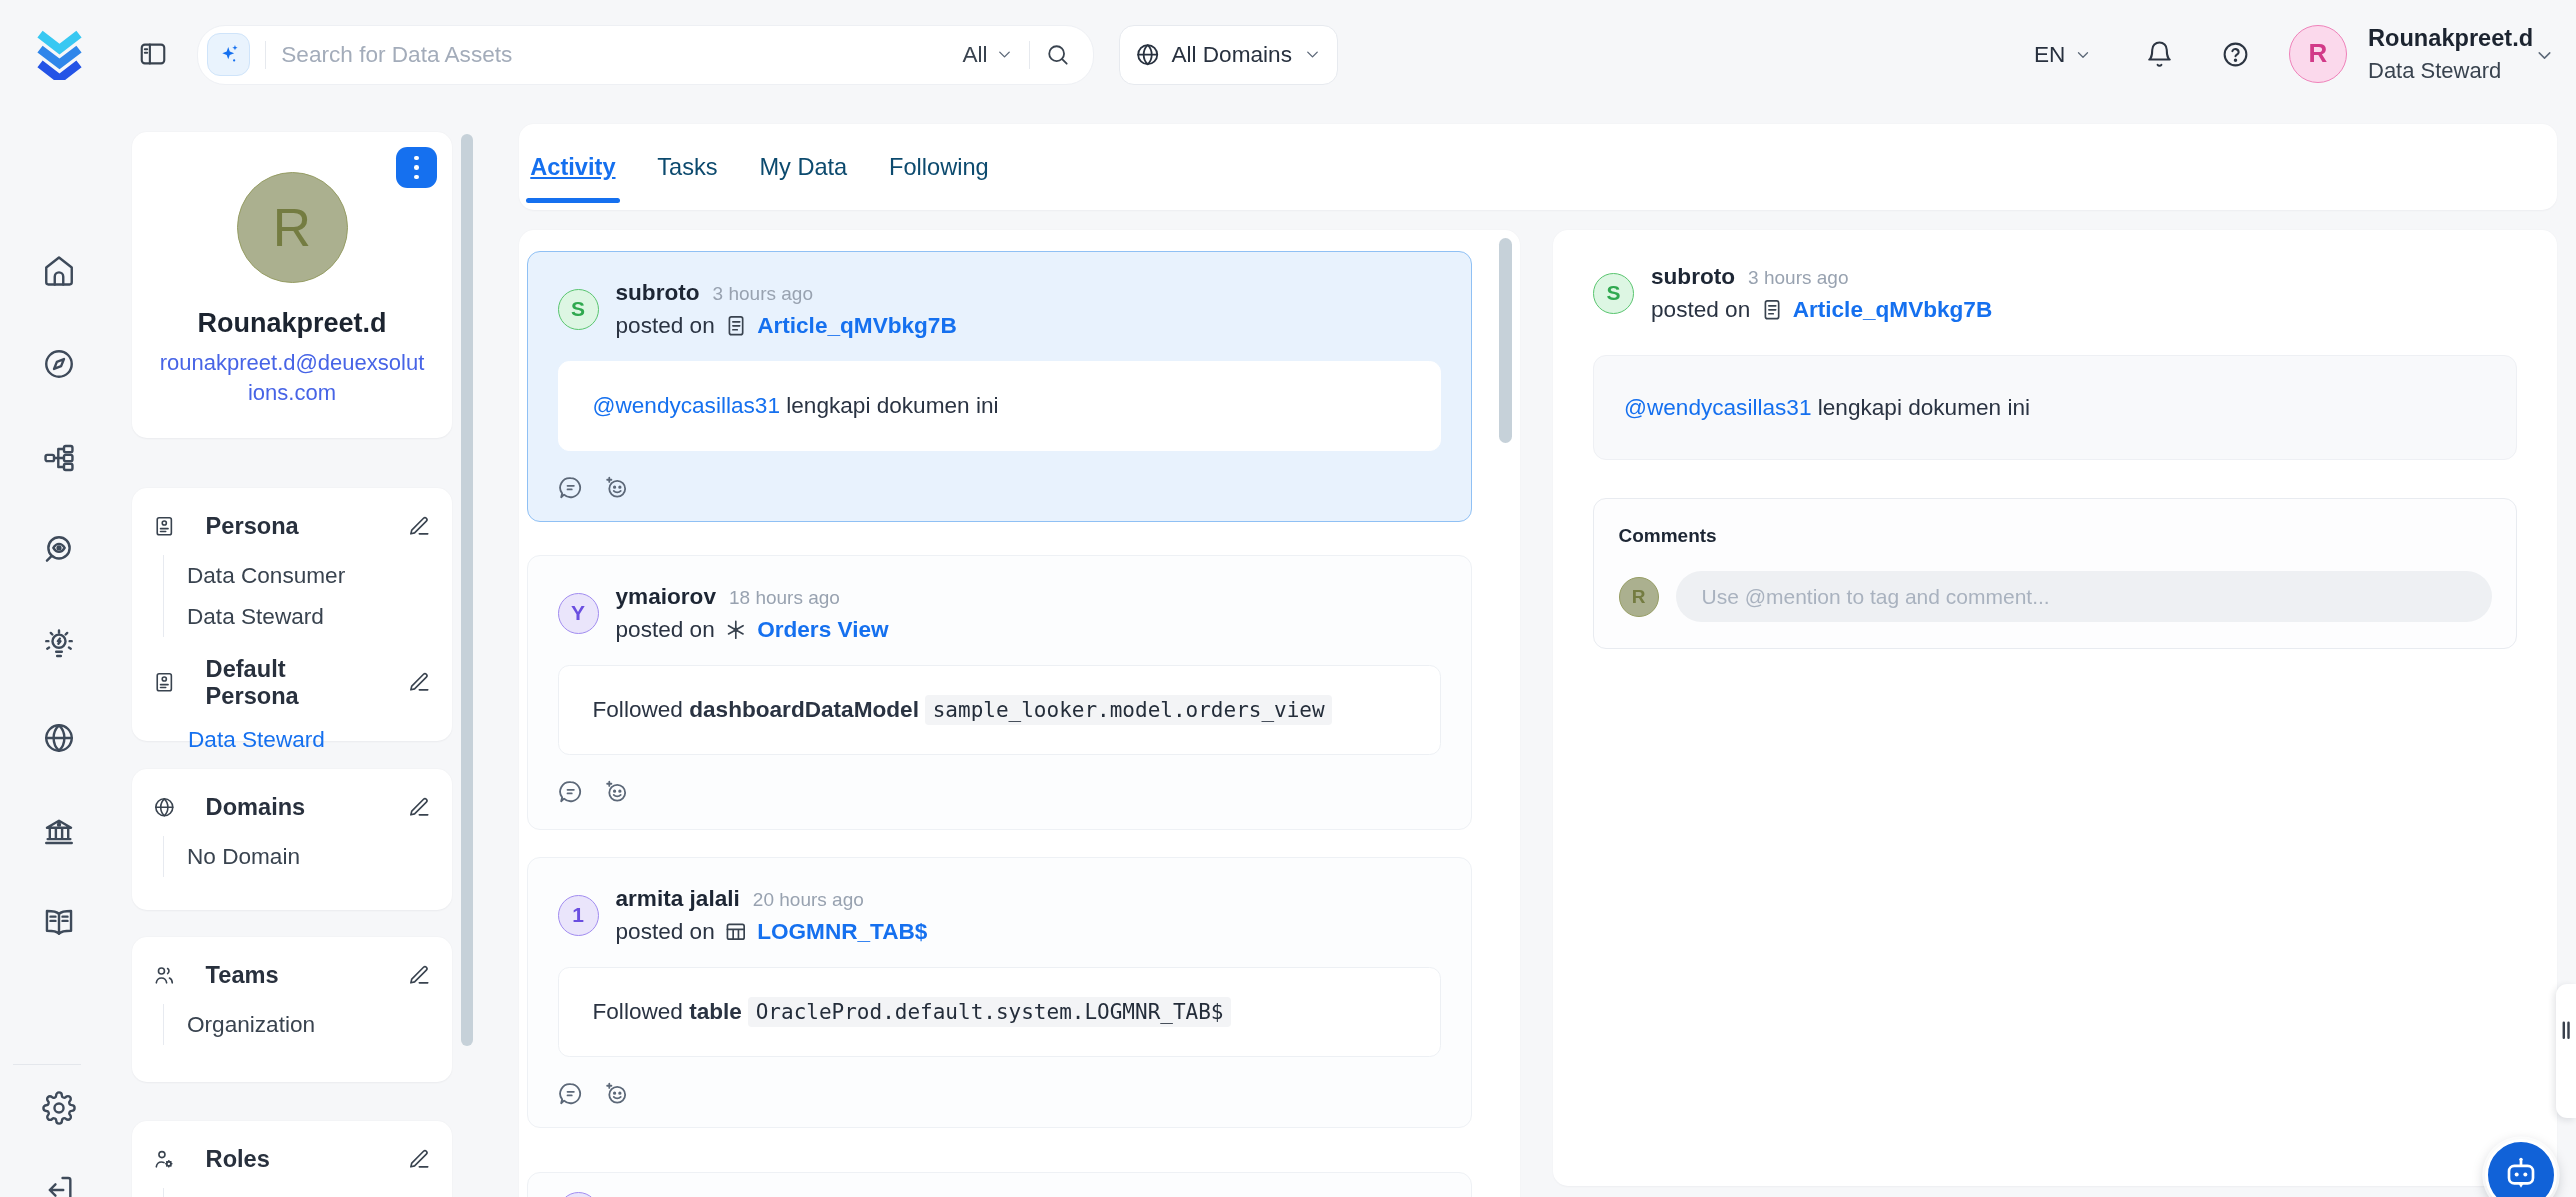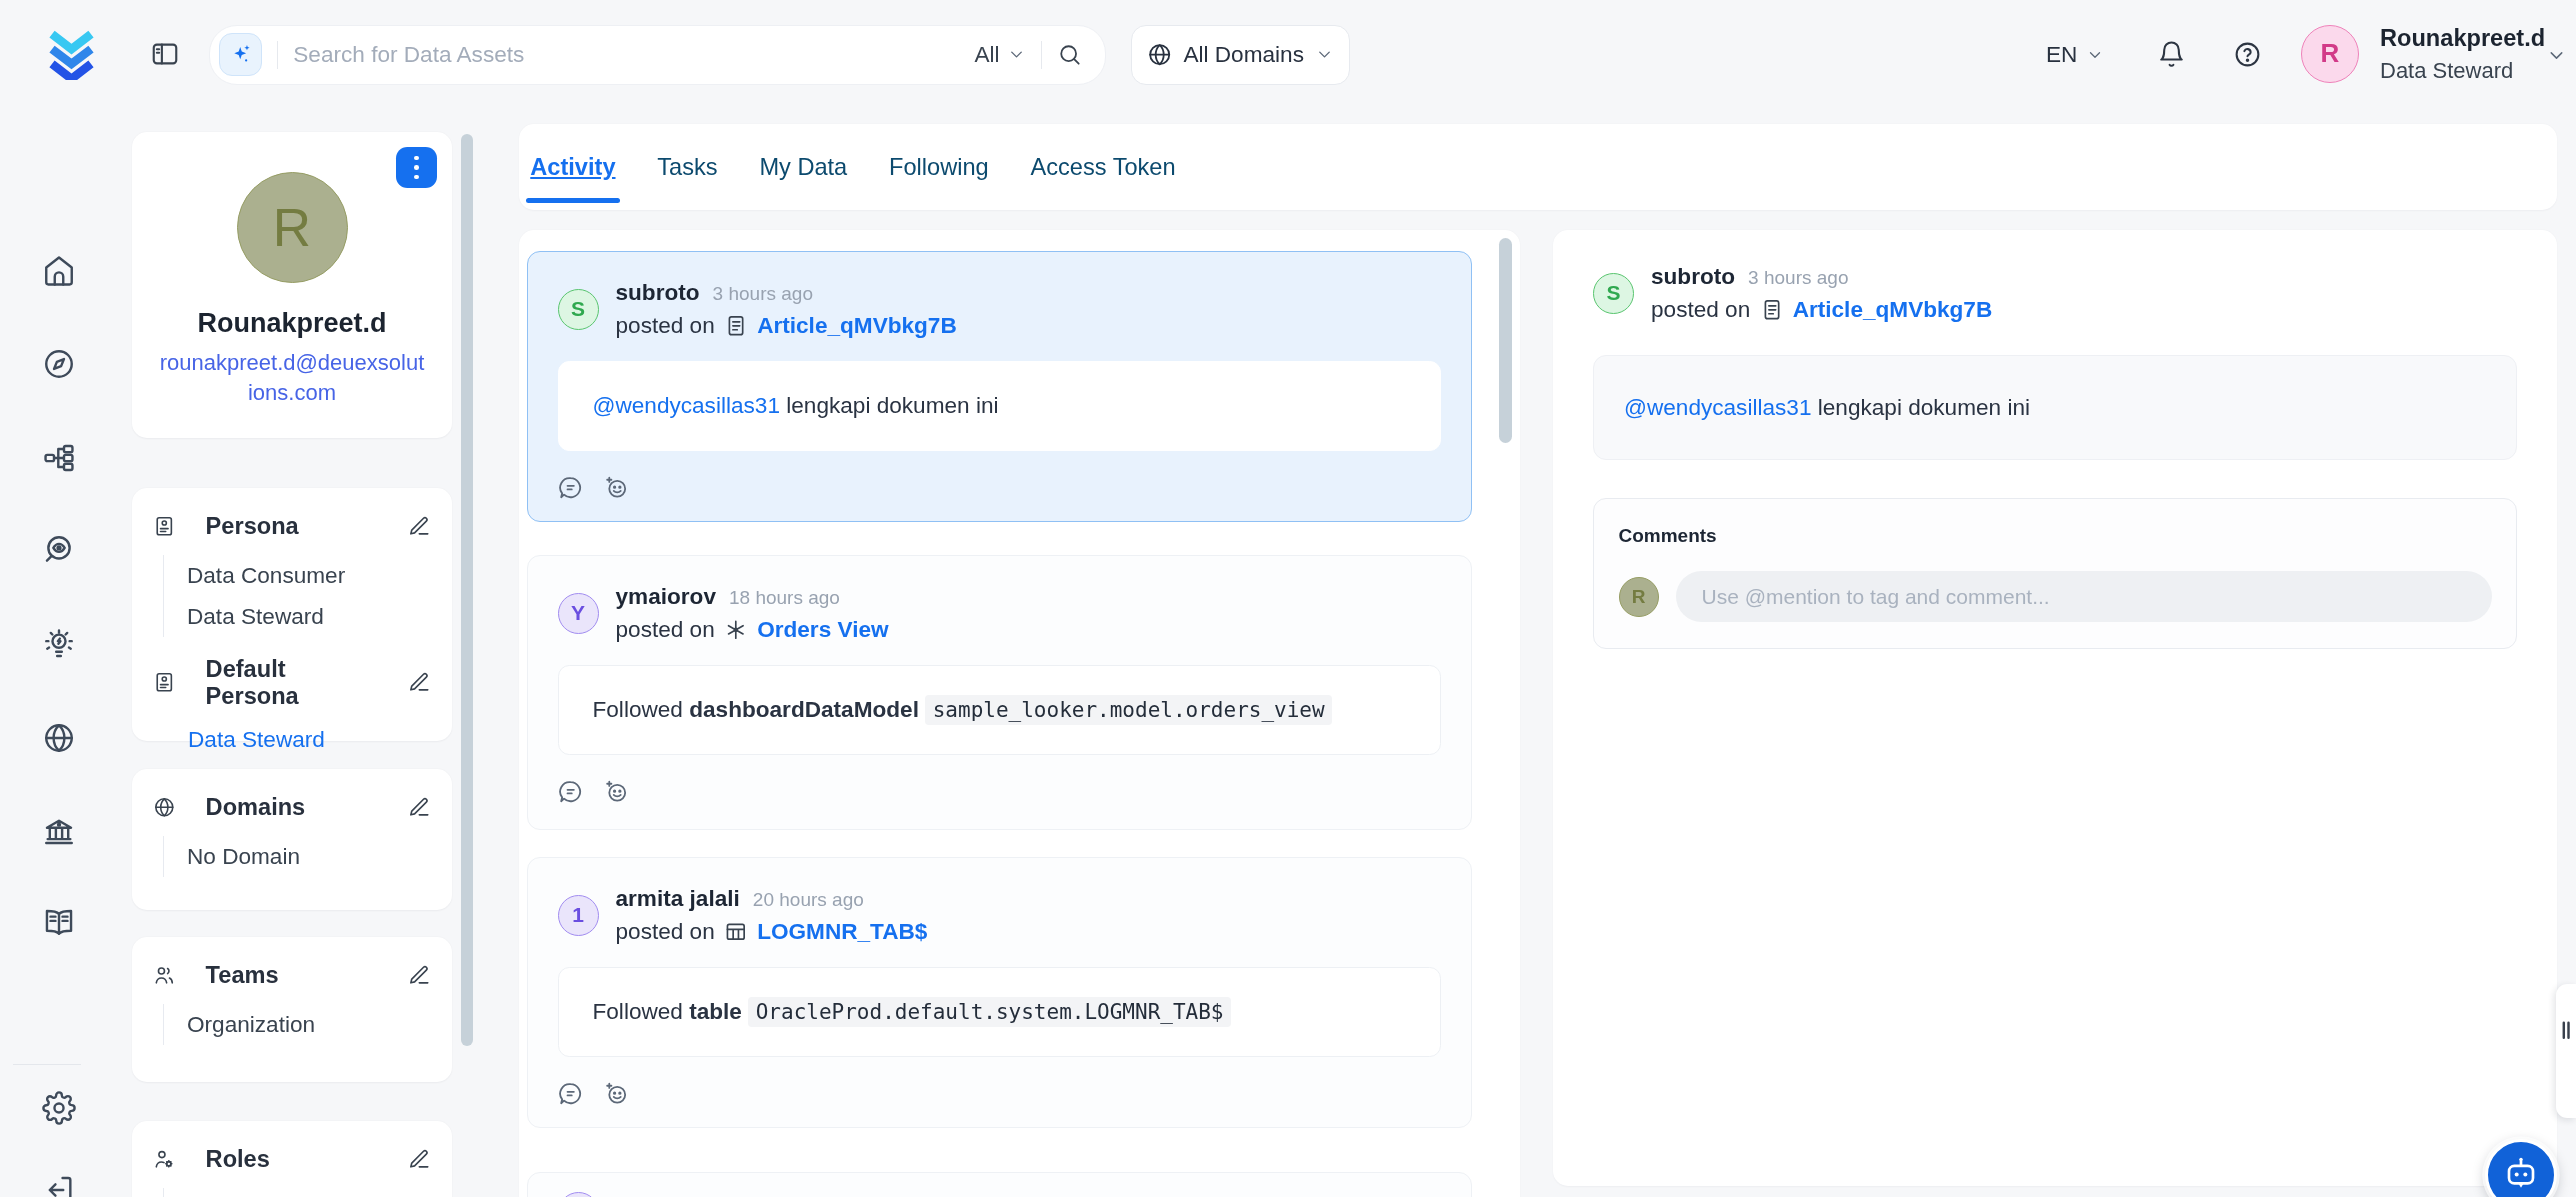--- a/index.html
+++ b/index.html
@@ -9,21 +9,21 @@
   *{margin:0;padding:0;box-sizing:border-box;}
   html,body{width:2576px;height:1198px;overflow:hidden;}
   body{
     position:relative;background:var(--page-bg,#f6f7f9);
     font-family:"Liberation Sans",sans-serif;color:var(--text-dark,#1f2733);
   }
   svg{display:block;}
   .icon{stroke:currentColor;fill:none;stroke-width:1.7;stroke-linecap:round;stroke-linejoin:round;}
 
   
-  .topbar{position:absolute;left:12px;top:0;width:2076px;height:108px;}
+  .topbar{position:absolute;left:0;top:0;width:2076px;height:108px;}
   .logo{position:absolute;left:32px;top:24.5px;cursor:pointer;}
   .toggle-btn{position:absolute;left:138px;top:39px;color:#39434f;cursor:pointer;}
   .searchbar{position:absolute;left:197px;top:24.5px;width:897px;height:60px;background:#fff;
     border:0.9px solid #eef0f4;border-radius:28px;display:flex;align-items:center;padding:0 22.6px 0 9.4px;gap:15px;}
   .ai-pill{width:43px;height:43px;border-radius:13px;background:#e9f3fd;border:0.9px solid #cfe4fa;
     display:flex;align-items:center;justify-content:center;cursor:pointer;flex:0 0 auto;}
   .vdiv{width:0.9px;height:28px;background:#e6e9ee;flex:0 0 auto;}
   .search-input{flex:1;border:none;outline:none;background:transparent;font-size:22.6px;
     font-family:"Liberation Sans",sans-serif;color:#2a3342;}
   .search-input::placeholder{color:#a3acba;}
@@ -437,21 +437,20 @@
   </div>
 
   <span class="profile-scroll"></span>
 </section>
 
 <nav class="tabcard">
   <span class="tab active">Activity</span>
   <span class="tab">Tasks</span>
   <span class="tab">My Data</span>
   <span class="tab">Following</span>
-  <span class="tab">Access Token</span>
 </nav>
 
 <section class="feedwrap">
 
   <article class="feed-card selected fc1">
     <div class="fc-header">
       <span class="avatar avatar-sm av-green">S</span>
       <div>
         <div class="fc-l1">
           <span class="fc-user">subroto</span>

